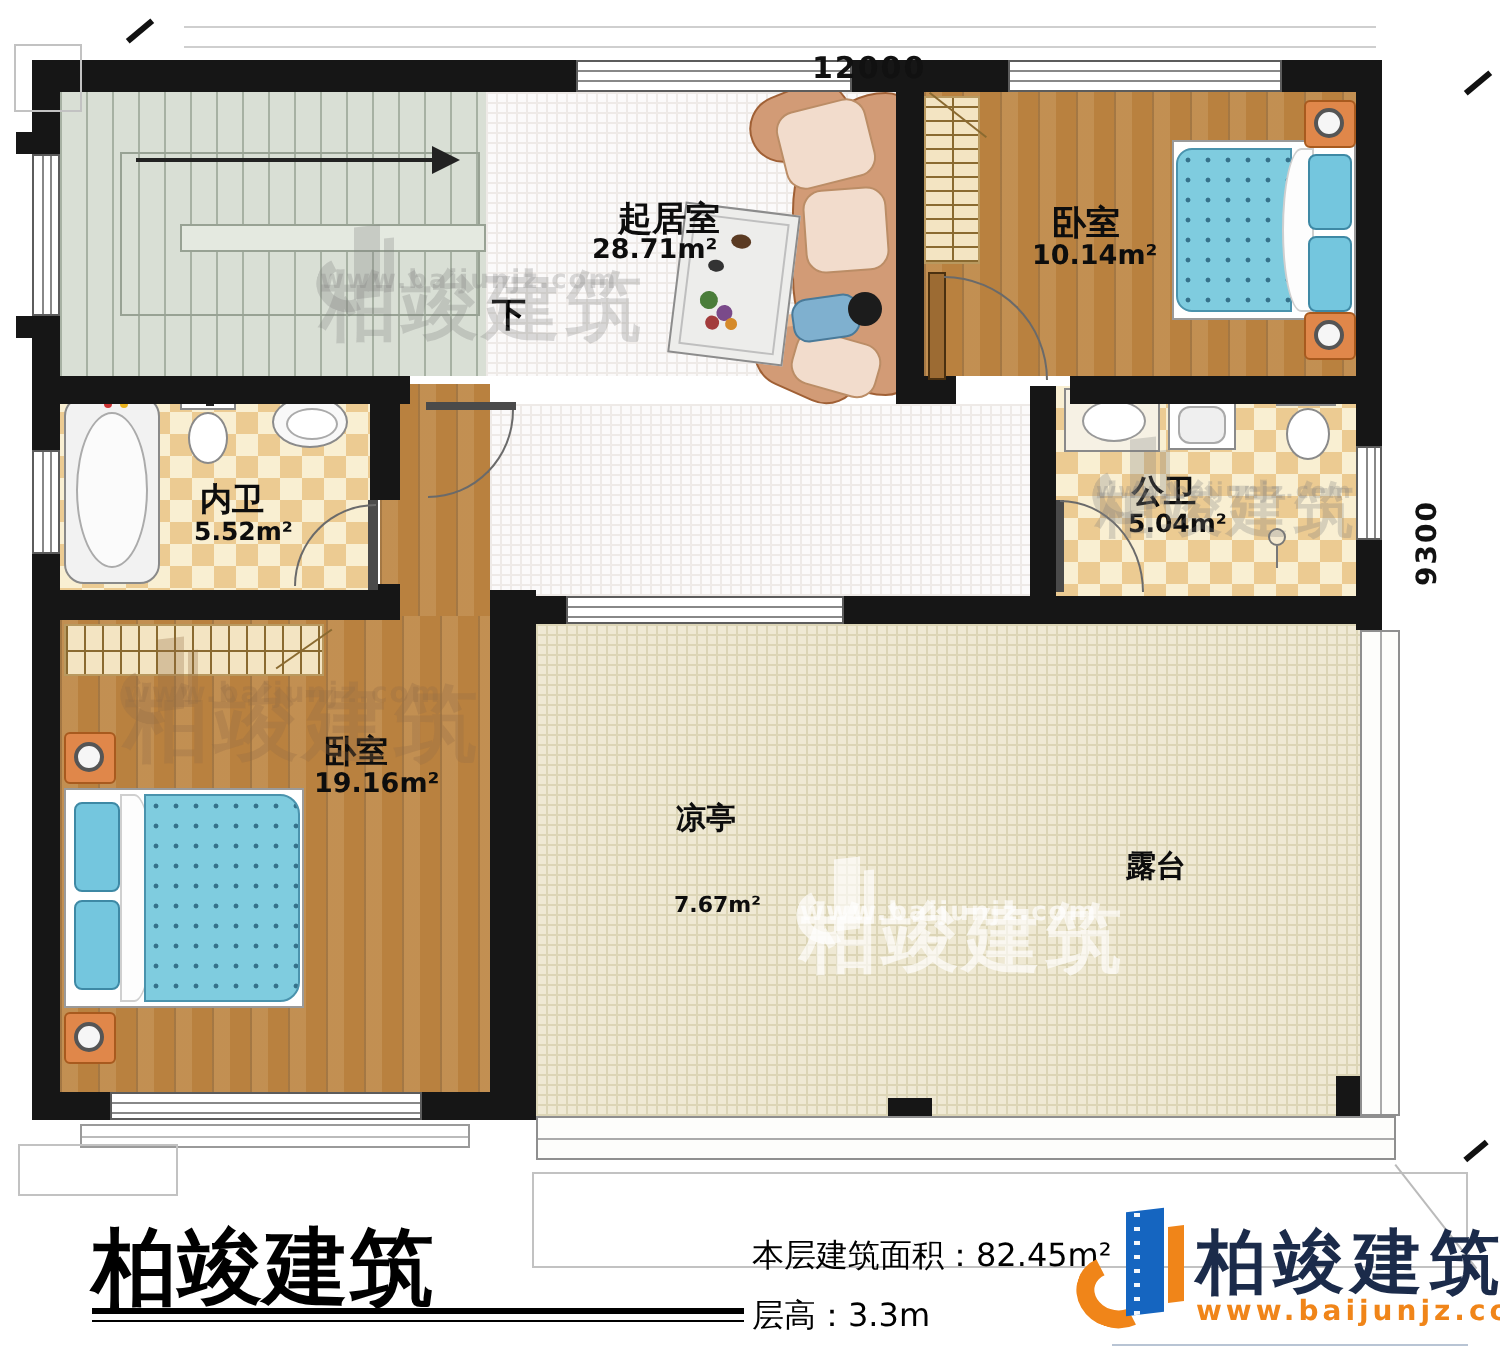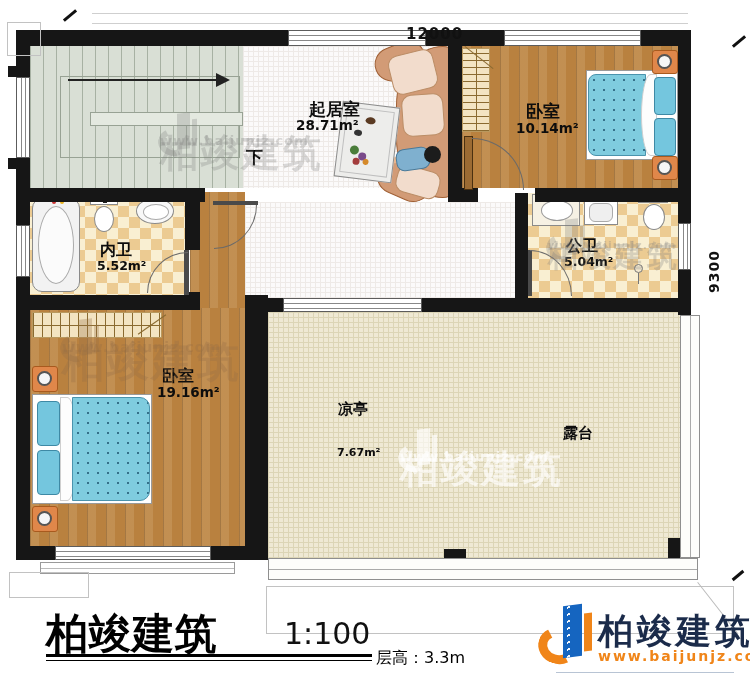--- a/index.html
+++ b/index.html
@@ -309,23 +309,25 @@
         <span class="tower"></span>
         <span class="tower2"></span>
       </div>
     <div class="col">
         <span class="wm-text">柏竣建筑</span>
       <span class="wm-url">www.baijunjz.com</span>
       </div>
   </div>
 
   <div class="tb-title" style="left:46px;top:606px;">柏竣建筑</div>
-  <div class="tb-scale" style="left:284px;top:616px;">1:100</div>
   <div style="left:46px;top:654px;width:326px;height:3px;background:#000;"></div>
   <div style="left:46px;top:660px;width:326px;height:1px;background:#000;"></div>
+  <div class="tb-info" style="left:376px;top:618px;">
+    <span style="position:static;">本层建筑面积：</span><span style="position:static;">82.45m²</span>
+  </div>
   <div class="tb-info" style="left:376px;top:648px;">
     <span style="position:static;">层高：</span><span style="position:static;">3.3m</span>
   </div>
   <div class="logo-icon" style="left:540px;top:604px;">
     <span class="logo-swoosh"></span>
     <span class="logo-tower"></span>
     <span class="logo-tower2"></span>
   </div>
   <div class="brand-name" style="left:598px;top:608px;">柏竣建筑</div>
   <div class="brand-url" style="left:598px;top:648px;">www.baijunjz.com</div>

